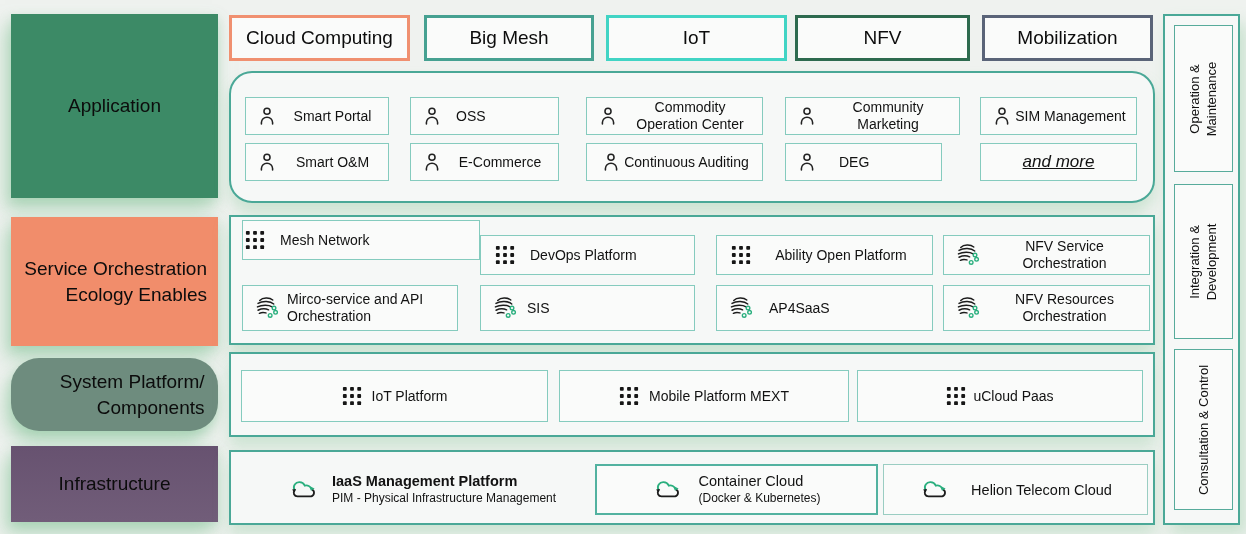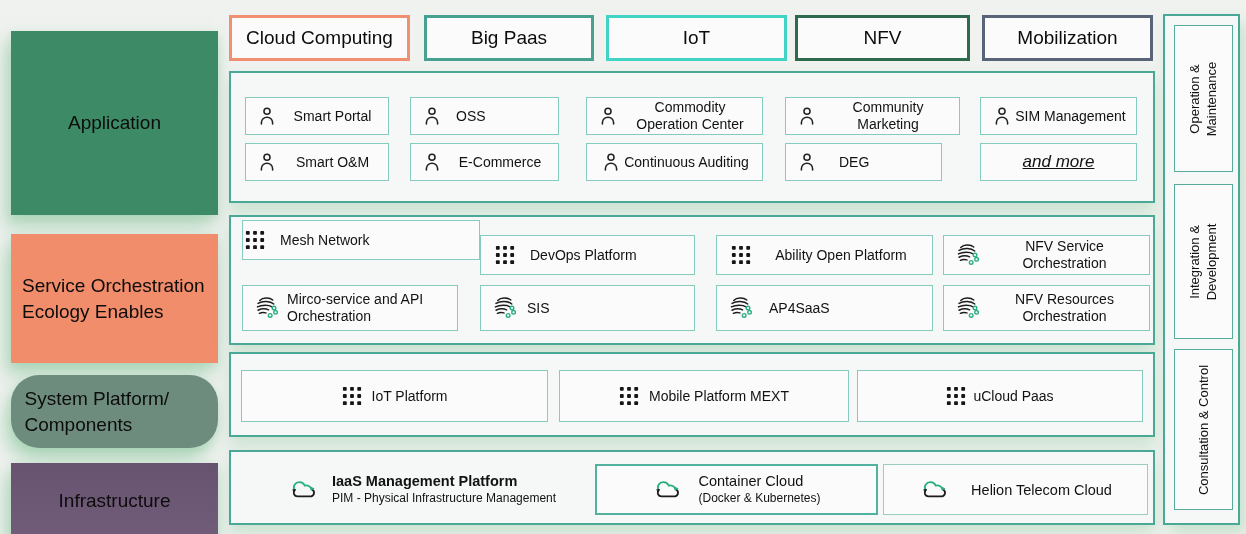--- a/index.html
+++ b/index.html
@@ -1,22 +1,22 @@
 <!DOCTYPE html>
 <html><head>
 <meta charset="utf-8">
 <title>Platform Architecture Diagram</title>
 <style>
   html,body{margin:0;padding:0;background:#eef1ee;font-family:"Liberation Sans",sans-serif;}
   .canvas{position:relative;width:1246px;height:534px;background:#eff2ef;overflow:hidden;color:#101010;}
   .abs{position:absolute;}
   
   .leftbox{left:11px;width:207px;display:flex;align-items:center;justify-content:center;
-           text-align:left;font-size:19px;line-height:1.32;color:#0c0c0c;
-           box-shadow:-6px 12px 18px rgba(138,199,157,.55), 0 4px 10px rgba(138,199,157,.35);margin-top:17px;}
+           text-align:right;font-size:19px;line-height:1.32;color:#0c0c0c;
+           box-shadow:-6px 12px 18px rgba(138,199,157,.55), 0 4px 10px rgba(138,199,157,.35);}
   .lb-app{background:#3c8a66;}
   .lb-svc{background:#f18d6b;}
   .lb-sys{background:#6e8c7e;border-radius:28px;}
   .lb-inf{background:linear-gradient(#675270,#715d79);}
   
   .cat{top:15px;height:46px;background:#fafbfa;border:3px solid #888;display:flex;align-items:center;
        justify-content:center;font-size:19px;color:#0c0c0c;box-sizing:border-box;}
   .cat-cloud{border-color:#f09070;}
   .cat-big{border-color:#46a191;}
   .cat-iot{border-color:#41d4c4;}
@@ -107,33 +107,33 @@
     <span style="max-width:180px;">System Platform/ Components</span>
   </div>
   <div class="abs leftbox lb-inf" style="top:446px;height:76px;">
     <span>Infrastructure</span>
   </div>
 
   <div class="abs cat cat-cloud" style="left:229px;width:181px;">
     <span>Cloud Computing</span>
   </div>
   <div class="abs cat cat-big" style="left:424px;width:170px;">
-    <span>Big Paas</span>
+    <span>Big Mesh</span>
   </div>
   <div class="abs cat cat-iot" style="left:606px;width:181px;">
     <span>IoT</span>
   </div>
   <div class="abs cat cat-nfv" style="left:795px;width:175px;">
     <span>NFV</span>
   </div>
   <div class="abs cat cat-mob" style="left:982px;width:171px;">
     <span>Mobilization</span>
   </div>
 
-  <div class="abs section" style="top:71px;height:132px;">
+  <div class="abs section" style="top:71px;height:132px;border-radius:23px;">
     <div class="item" style="left:14px;top:24px;width:144px;height:38px;">
       <svg class="icon" width="22" height="22">
           <use href="#i-person"></use>
         </svg>
       <span class="lbl">Smart Portal</span>
     </div>
     <div class="item" style="left:179px;top:24px;width:149px;height:38px;">
       <svg class="icon" width="22" height="22">
           <use href="#i-person"></use>
         </svg>

